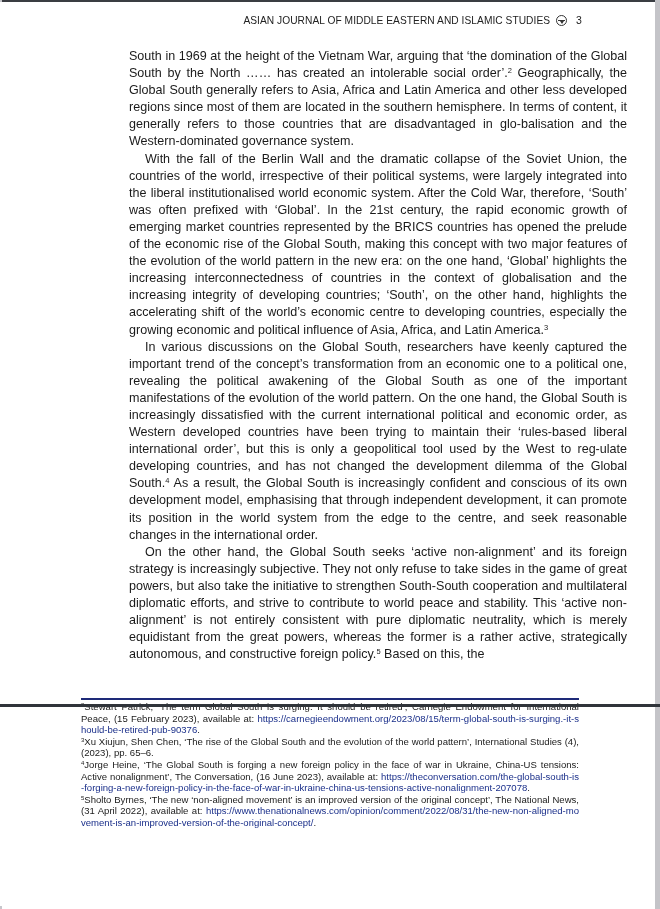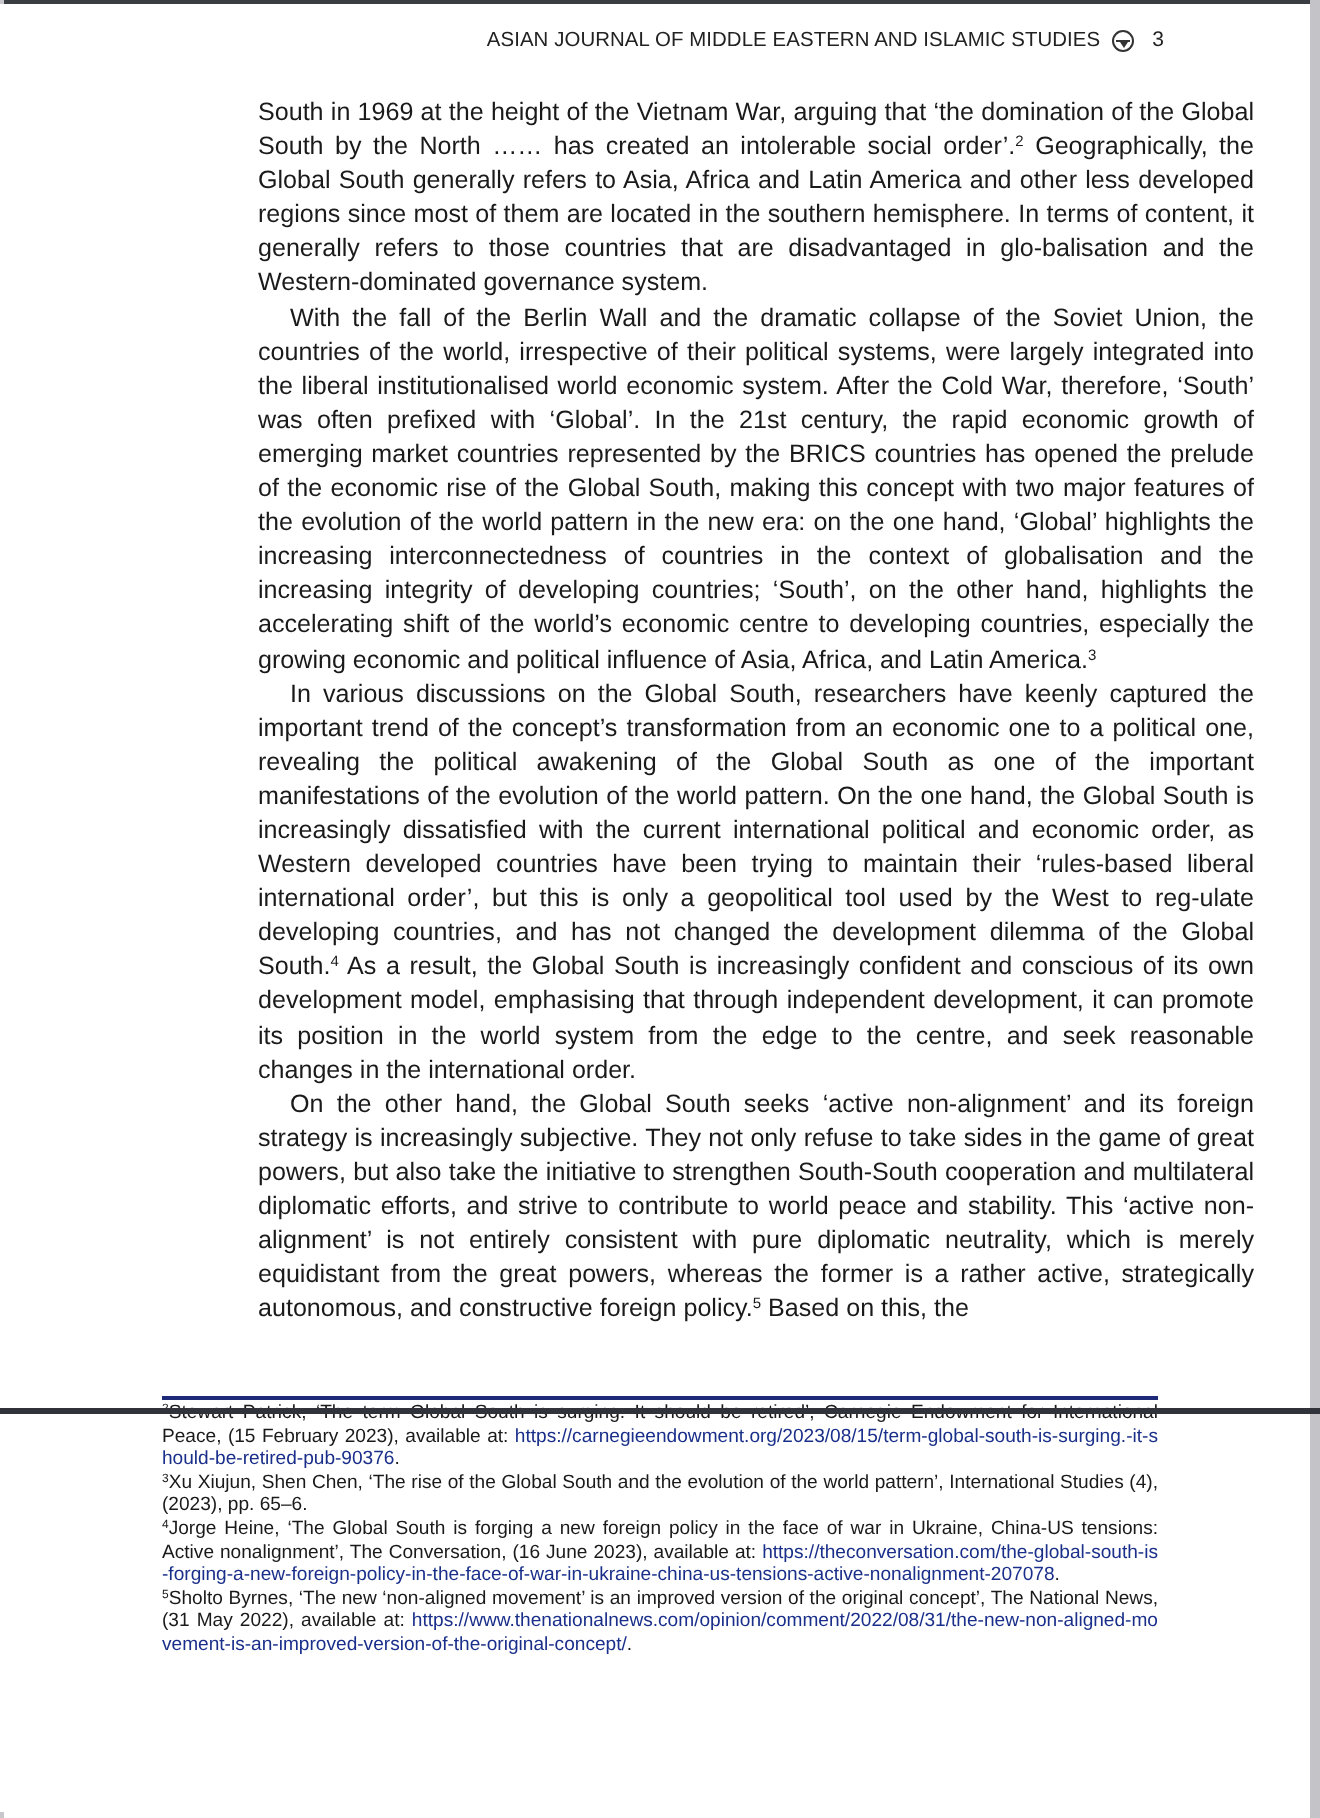--- a/index.html
+++ b/index.html
@@ -83,19 +83,19 @@
         <p class="indent"><span>With the fall of the Berlin Wall and the dramatic collapse of the Soviet Union, the countries of the world, irrespective of their political systems, were largely integrated into the liberal institutionalised world economic system. After the Cold War, therefore, ‘South’ was often prefixed with ‘Global’. In the 21st century, the rapid economic growth of emerging market countries represented by the BRICS countries has opened the prelude of the economic rise of the Global South, making this concept with two major features of the evolution of the world pattern in the new era: on the one hand, ‘Global’ highlights the increasing interconnectedness of countries in the context of globalisation and the increasing integrity of developing countries; ‘South’, on the other hand, highlights the accelerating shift of the world’s economic centre to developing countries, especially the growing economic and political influence of Asia, Africa, and Latin America.</span><sup>3</sup></p>
         <p class="indent"><span>In various discussions on the Global South, researchers have keenly captured the important trend of the concept’s transformation from an economic one to a political one, revealing the political awakening of the Global South as one of the important manifestations of the evolution of the world pattern. On the one hand, the Global South is increasingly dissatisfied with the current international political and economic order, as Western developed countries have been trying to maintain their ‘rules-based liberal international order’, but this is only a geopolitical tool used by the West to reg-­ulate developing countries, and has not changed the development dilemma of the Global South.</span><sup>4</sup><span> As a result, the Global South is increasingly confident and conscious of its own development model, emphasising that through independent development, it can promote its position in the world system from the edge to the centre, and seek reasonable changes in the international order.</span></p>
         <p class="indent"><span>On the other hand, the Global South seeks ‘active non-alignment’ and its foreign strategy is increasingly subjective. They not only refuse to take sides in the game of great powers, but also take the initiative to strengthen South-South cooperation and multilateral diplomatic efforts, and strive to contribute to world peace and stability. This ‘active non-alignment’ is not entirely consistent with pure diplomatic neutrality, which is merely equidistant from the great powers, whereas the former is a rather active, strategically autonomous, and constructive foreign policy.</span><sup>5</sup><span> Based on this, the</span></p>
       </div>
 
     <div class="footnote-rule"></div>
     <div class="footnotes" id="footnotes">
         <p><sup>2</sup><span>Stewart Patrick, ‘The term Global South is surging. It should be retired’, Carnegie Endowment for International Peace, (15 February 2023), available at: </span><a class="fn-link">https://carnegieendowment.org/2023/08/15/term-global-south-is-surging.-it-should-be-retired-pub-90376</a><span>.</span></p>
         <p><sup>3</sup><span>Xu Xiujun, Shen Chen, ‘The rise of the Global South and the evolution of the world pattern’, International Studies (4), (2023), pp. 65–6.</span></p>
         <p><sup>4</sup><span>Jorge Heine, ‘The Global South is forging a new foreign policy in the face of war in Ukraine, China-US tensions: Active nonalignment’, The Conversation, (16 June 2023), available at: </span><a class="fn-link">https://theconversation.com/the-global-south-is-forging-a-new-foreign-policy-in-the-face-of-war-in-ukraine-china-us-tensions-active-nonalignment-207078</a><span>.</span></p>
-        <p><sup>5</sup><span>Sholto Byrnes, ‘The new ‘non-aligned movement’ is an improved version of the original concept’, The National News, (31 May 2022), available at: </span><a class="fn-link">https://www.thenationalnews.com/opinion/comment/2022/08/31/the-new-non-aligned-movement-is-an-improved-version-of-the-original-concept/</a><span>.</span></p>
+        <p><sup>5</sup><span>Sholto Byrnes, ‘The new ‘non-aligned movement’ is an improved version of the original concept’, The National News, (31 April 2022), available at: </span><a class="fn-link">https://www.thenationalnews.com/opinion/comment/2022/08/31/the-new-non-aligned-movement-is-an-improved-version-of-the-original-concept/</a><span>.</span></p>
       </div>
   </div>
 
   <div class="right-scrollbar"></div>
   <div class="bottom-edge"></div>
 </div>
 
 </body></html>

